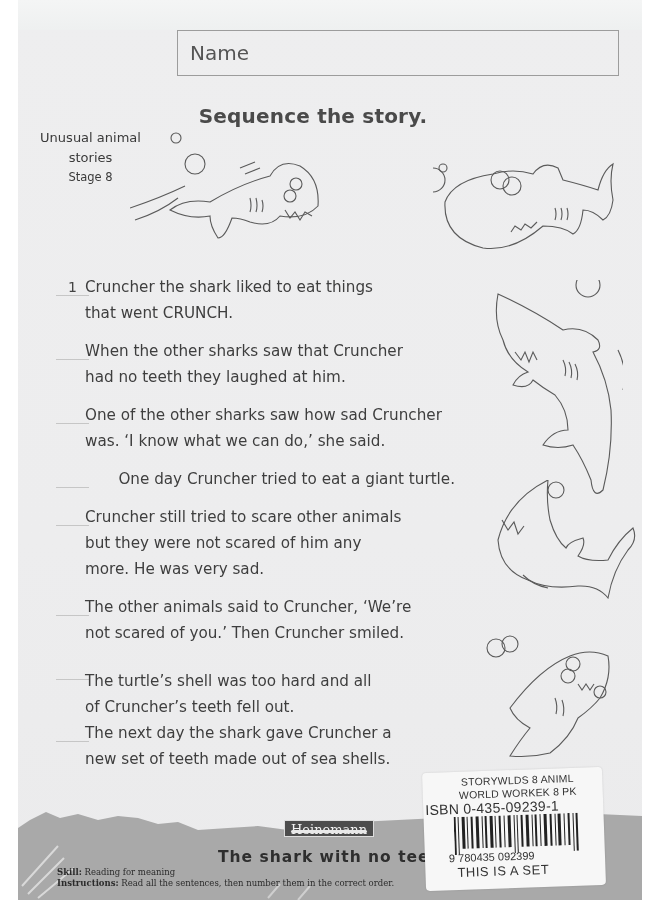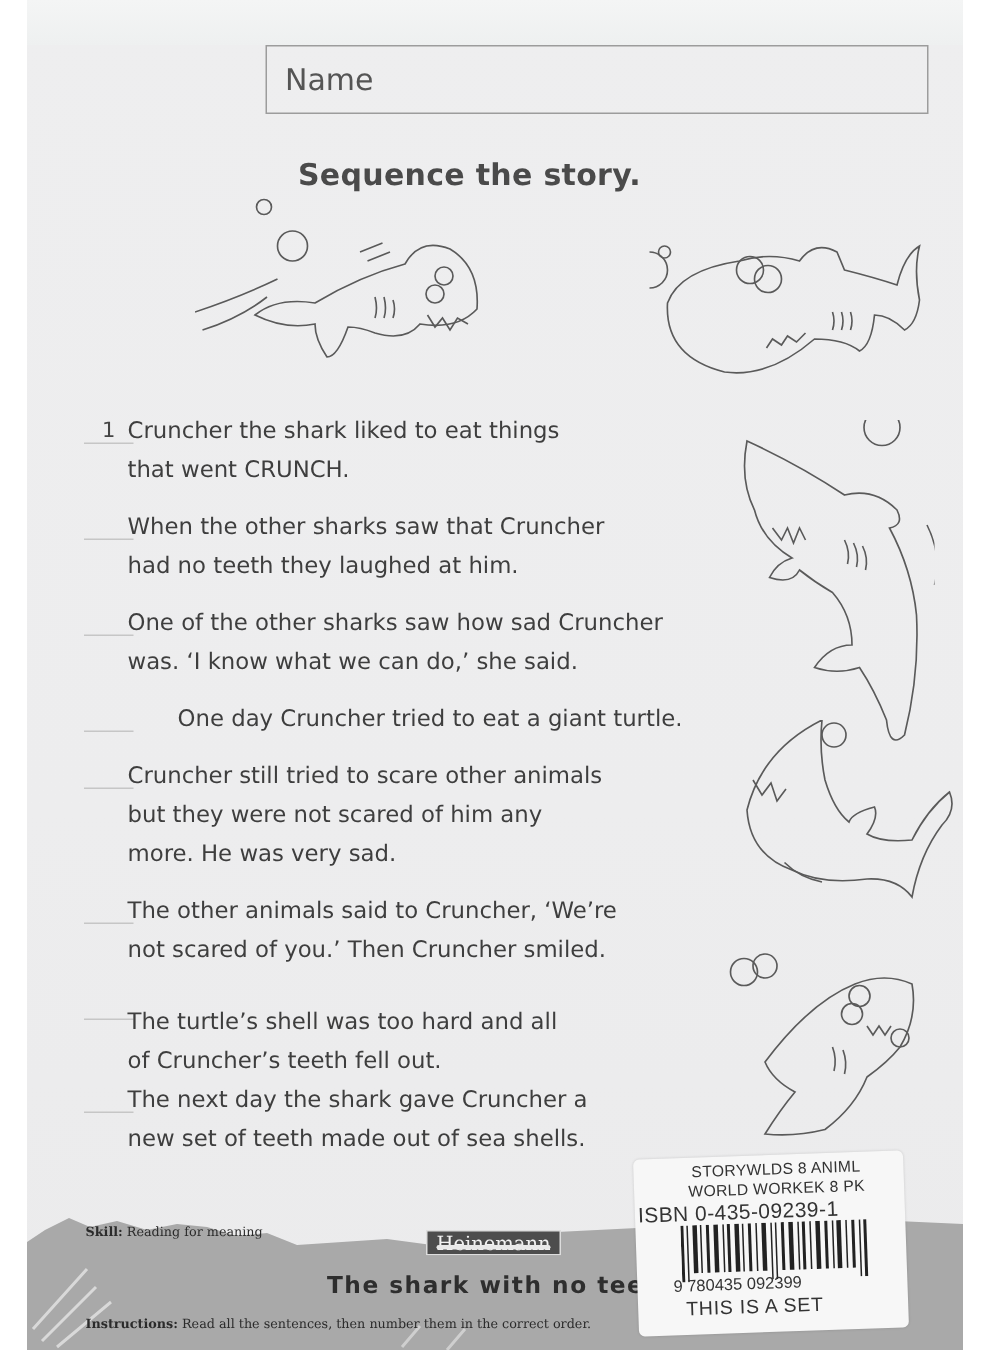--- a/index.html
+++ b/index.html
@@ -63,21 +63,21 @@
   }
   .publisher .wave { position: absolute; left: 6px; bottom: 3px; width: 76px; height: 3px; background: #e8e8e8; border-radius: 2px; }
   .book-title {
     position: absolute; left: 200px; top: 848px; font-size: 15.5px; font-weight: bold;
     color: #2e2e2e; letter-spacing: 1px; white-space: nowrap;
   }
   .skill, .instructions {
     position: absolute; left: 39px; font-family: "DejaVu Serif", serif; font-size: 8.5px; color: #2b2b2b;
     white-space: nowrap;
   }
-  .skill { top: 817px; }
+  .skill { top: 867px; }
   .instructions { top: 878px; }
   .skill b, .instructions b { font-weight: bold; }
 
   
   .sticker {
     position: absolute; left: 424px; top: 770px; width: 180px; height: 118px;
     background: #f7f7f7; border-radius: 4px; transform: rotate(-2deg);
     box-shadow: 0 0 2px rgba(0,0,0,0.15);
     font-family: "Liberation Sans", sans-serif; color: #333;
   }
@@ -91,20 +91,25 @@
 
   .art { position: absolute; }
   .art path, .art circle, .art ellipse { fill: none; stroke: #5a5a5a; stroke-width: 1.1; }
 </style>
 </head>
 <body>
 
 <div class="page">
   <div class="page-top-sheen"></div>
 
+  <div class="series-info">
+    <div>Unusual animal</div>
+    <div>stories</div>
+    <div class="stage">Stage 8</div>
+  </div>
 
   <div class="name-box">
     <span>Name</span>
   </div>
 
   <div class="title">Sequence the story.</div>
 
   <svg class="art" style="left:112px;top:128px;" width="190" height="115" viewBox="0 0 190 115">
     <circle cx="46" cy="10" r="5"></circle>
     <circle cx="65" cy="36" r="10"></circle>

